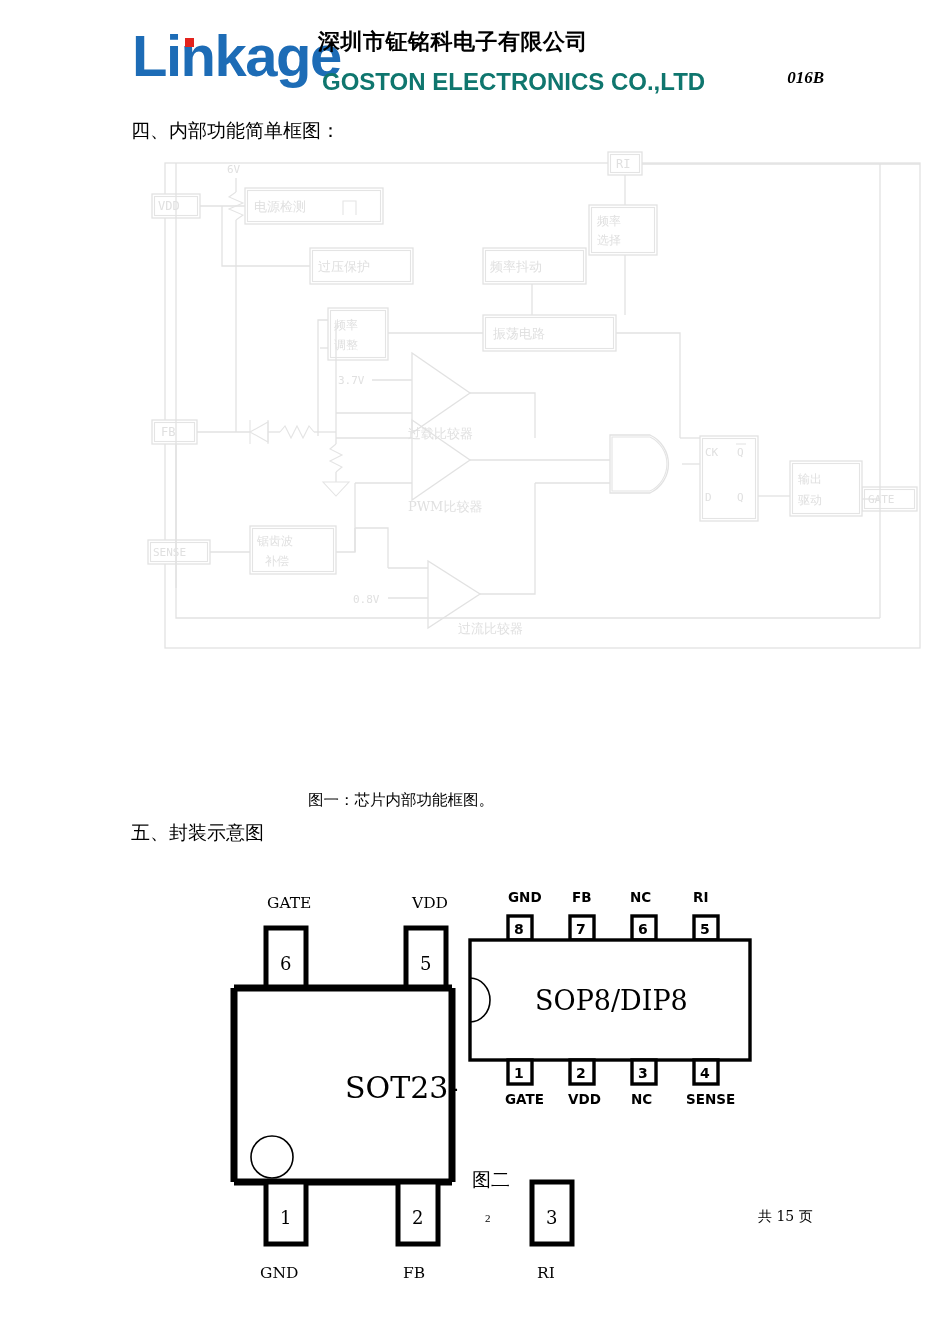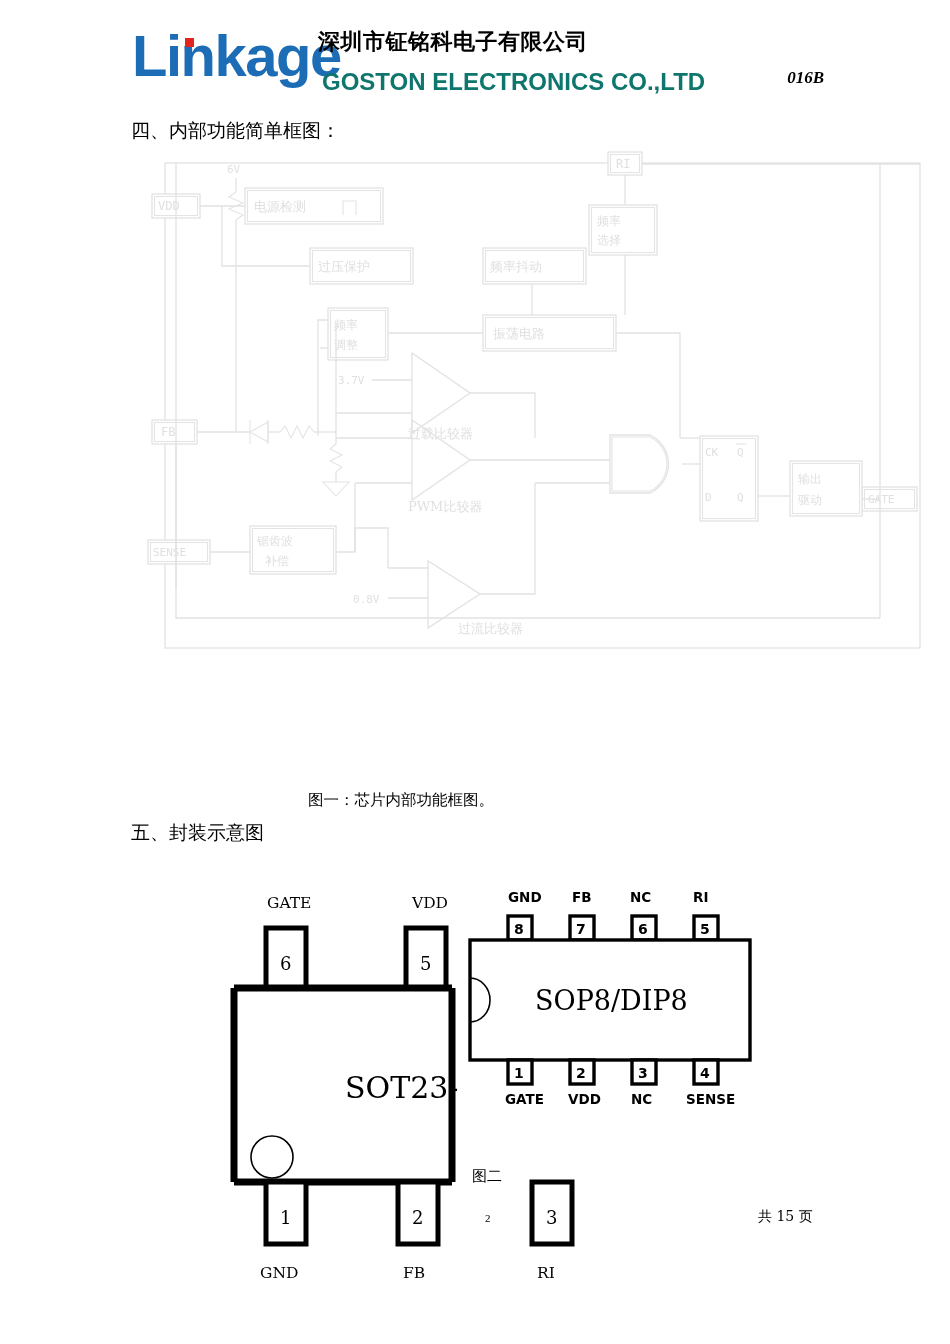--- a/index.html
+++ b/index.html
@@ -98,21 +98,21 @@
     width: 802px;
     text-align: center;
     font-family: "DejaVu Serif", "Liberation Serif", serif;
     font-size: 15.5px;
     color: #000;
   }
   #fig2-caption {
     position: absolute;
     left: 472px; top: 1167px;
     font-family: "DejaVu Serif", "Liberation Serif", serif;
-    font-size: 15px;
+    font-size: 19px;
     color: #000;
     white-space: nowrap;
   }
   #fig2-sup {
     position: absolute;
     left: 485px; top: 1212px;
     font-family: "Liberation Serif", "DejaVu Serif", serif;
     font-size: 11px;
     color: #000;
   }

